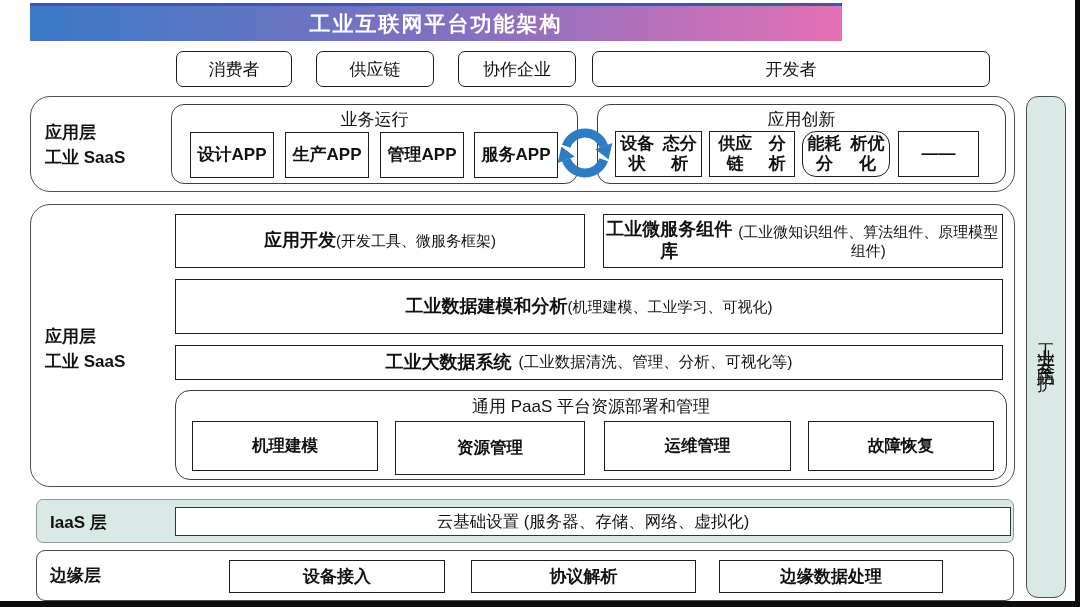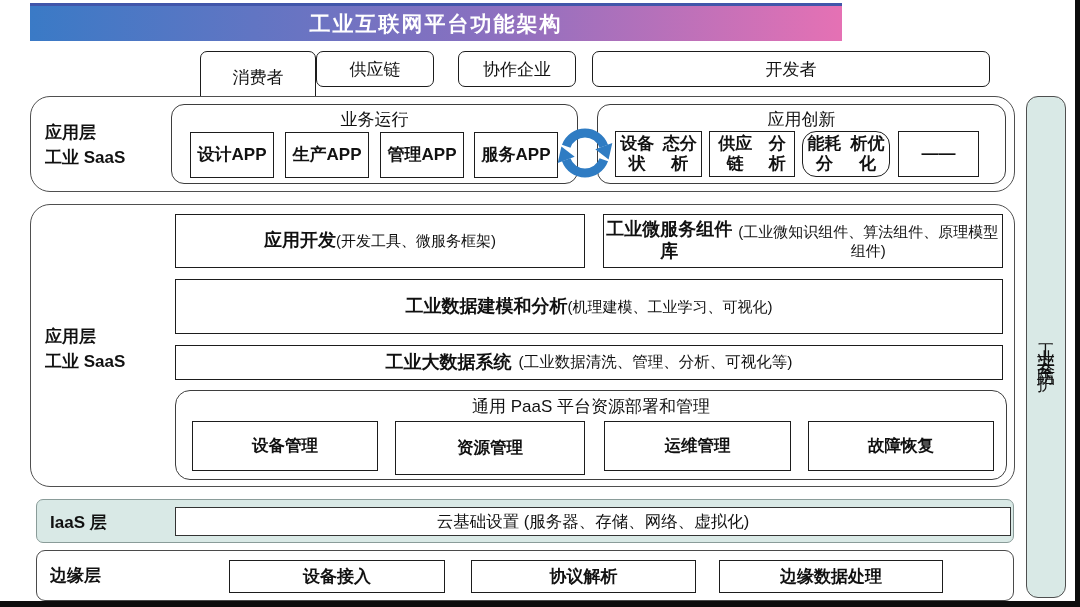--- a/index.html
+++ b/index.html
@@ -36,21 +36,21 @@
 </style>
 </head>
 <body>
 
 <div id="stage">
 
   <div class="abs banner" style="left:30px;top:3px;width:812px;height:38px;">
     <span>工业互联网平台功能架构</span>
   </div>
 
-  <div class="abs cbox actor" style="left:176px;top:51px;width:116px;height:52px;margin-left:24px;">
+  <div class="abs cbox actor" style="left:176px;top:51px;width:116px;height:36px;">
     <span>消费者</span>
   </div>
   <div class="abs cbox actor" style="left:316px;top:51px;width:118px;height:36px;">
     <span>供应链</span>
   </div>
   <div class="abs cbox actor" style="left:458px;top:51px;width:118px;height:36px;">
     <span>协作企业</span>
   </div>
   <div class="abs cbox actor" style="left:592px;top:51px;width:398px;height:36px;">
     <span>开发者</span>
@@ -130,21 +130,21 @@
     </div>
 
     <div class="abs cbox" style="left:144px;top:140px;width:828px;height:35px;">
       <span class="t18">工业大数据系统</span>
       <span class="sub" style="margin-left:7px;font-size:15.5px;">(工业数据清洗、管理、分析、可视化等)</span>
     </div>
 
     <div class="abs group" style="left:144px;top:185px;width:832px;height:90px;border-radius:15px;">
       <div class="gtitle" style="top:4px;">通用 PaaS 平台资源部署和管理</div>
       <div class="abs cbox mgmt" style="left:16px;top:30px;width:186px;height:50px;">
-        <span>设备管理</span>
+        <span>机理建模</span>
       </div>
       <div class="abs cbox mgmt" style="left:219px;top:30px;width:190px;height:54px;">
         <span>资源管理</span>
       </div>
       <div class="abs cbox mgmt" style="left:428px;top:30px;width:187px;height:50px;">
         <span>运维管理</span>
       </div>
       <div class="abs cbox mgmt" style="left:632px;top:30px;width:186px;height:50px;">
         <span>故障恢复</span>
       </div>

